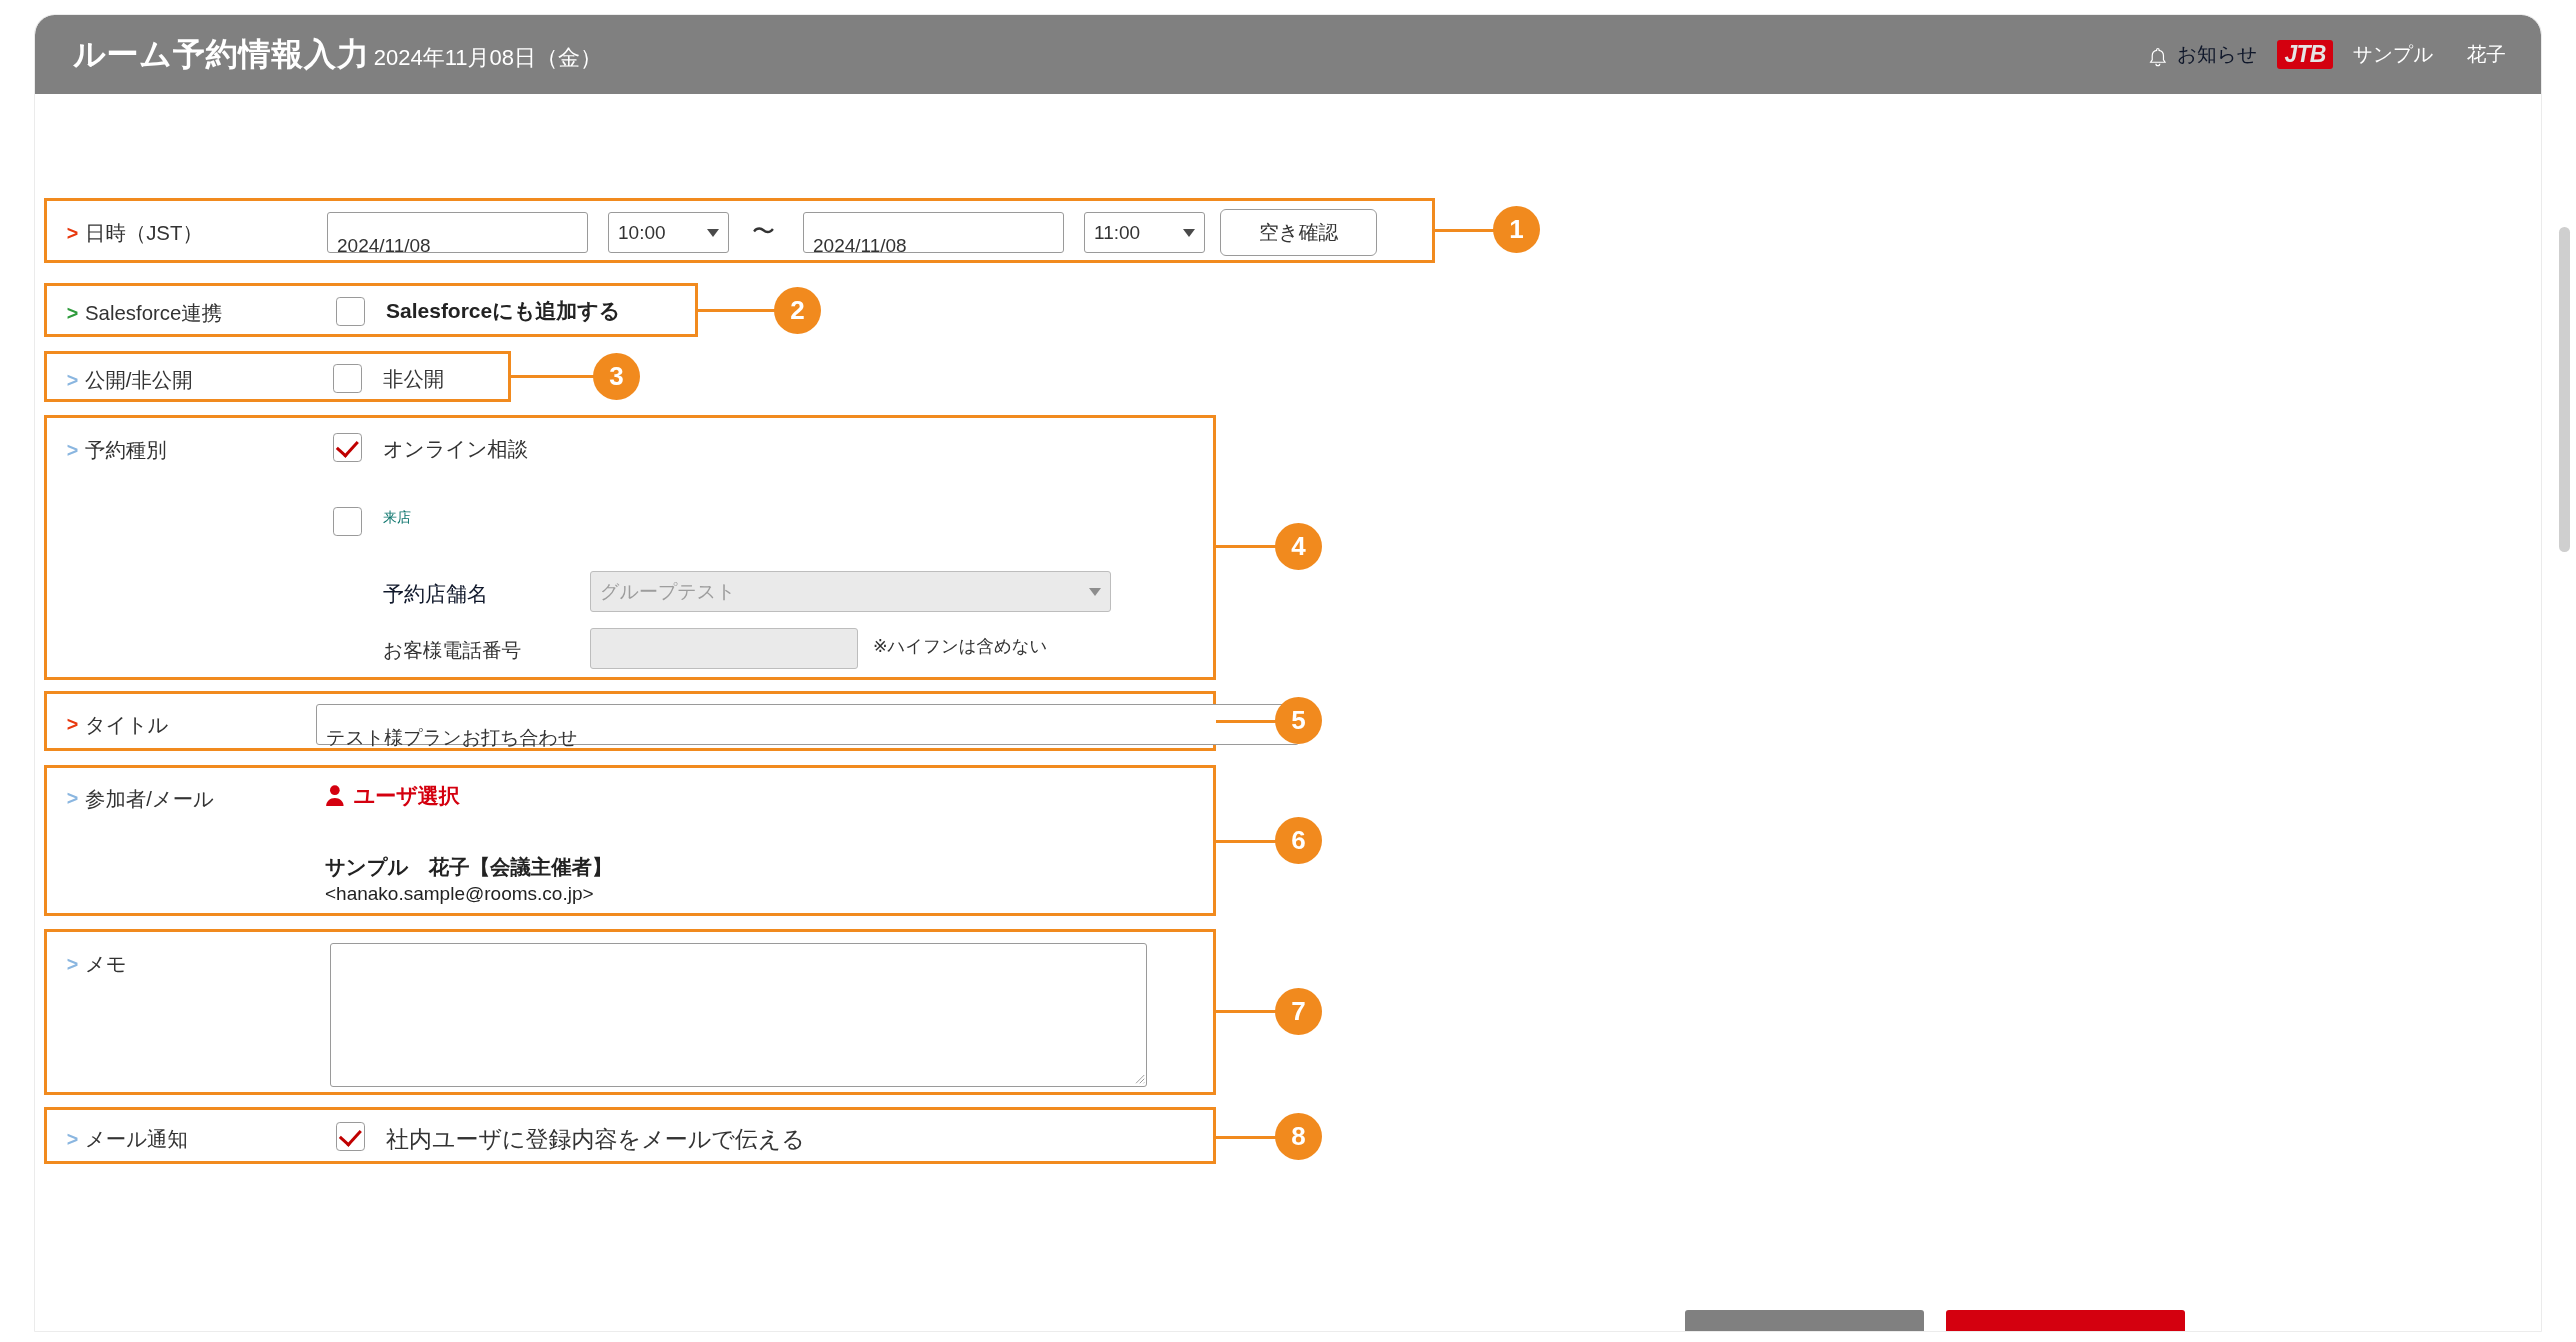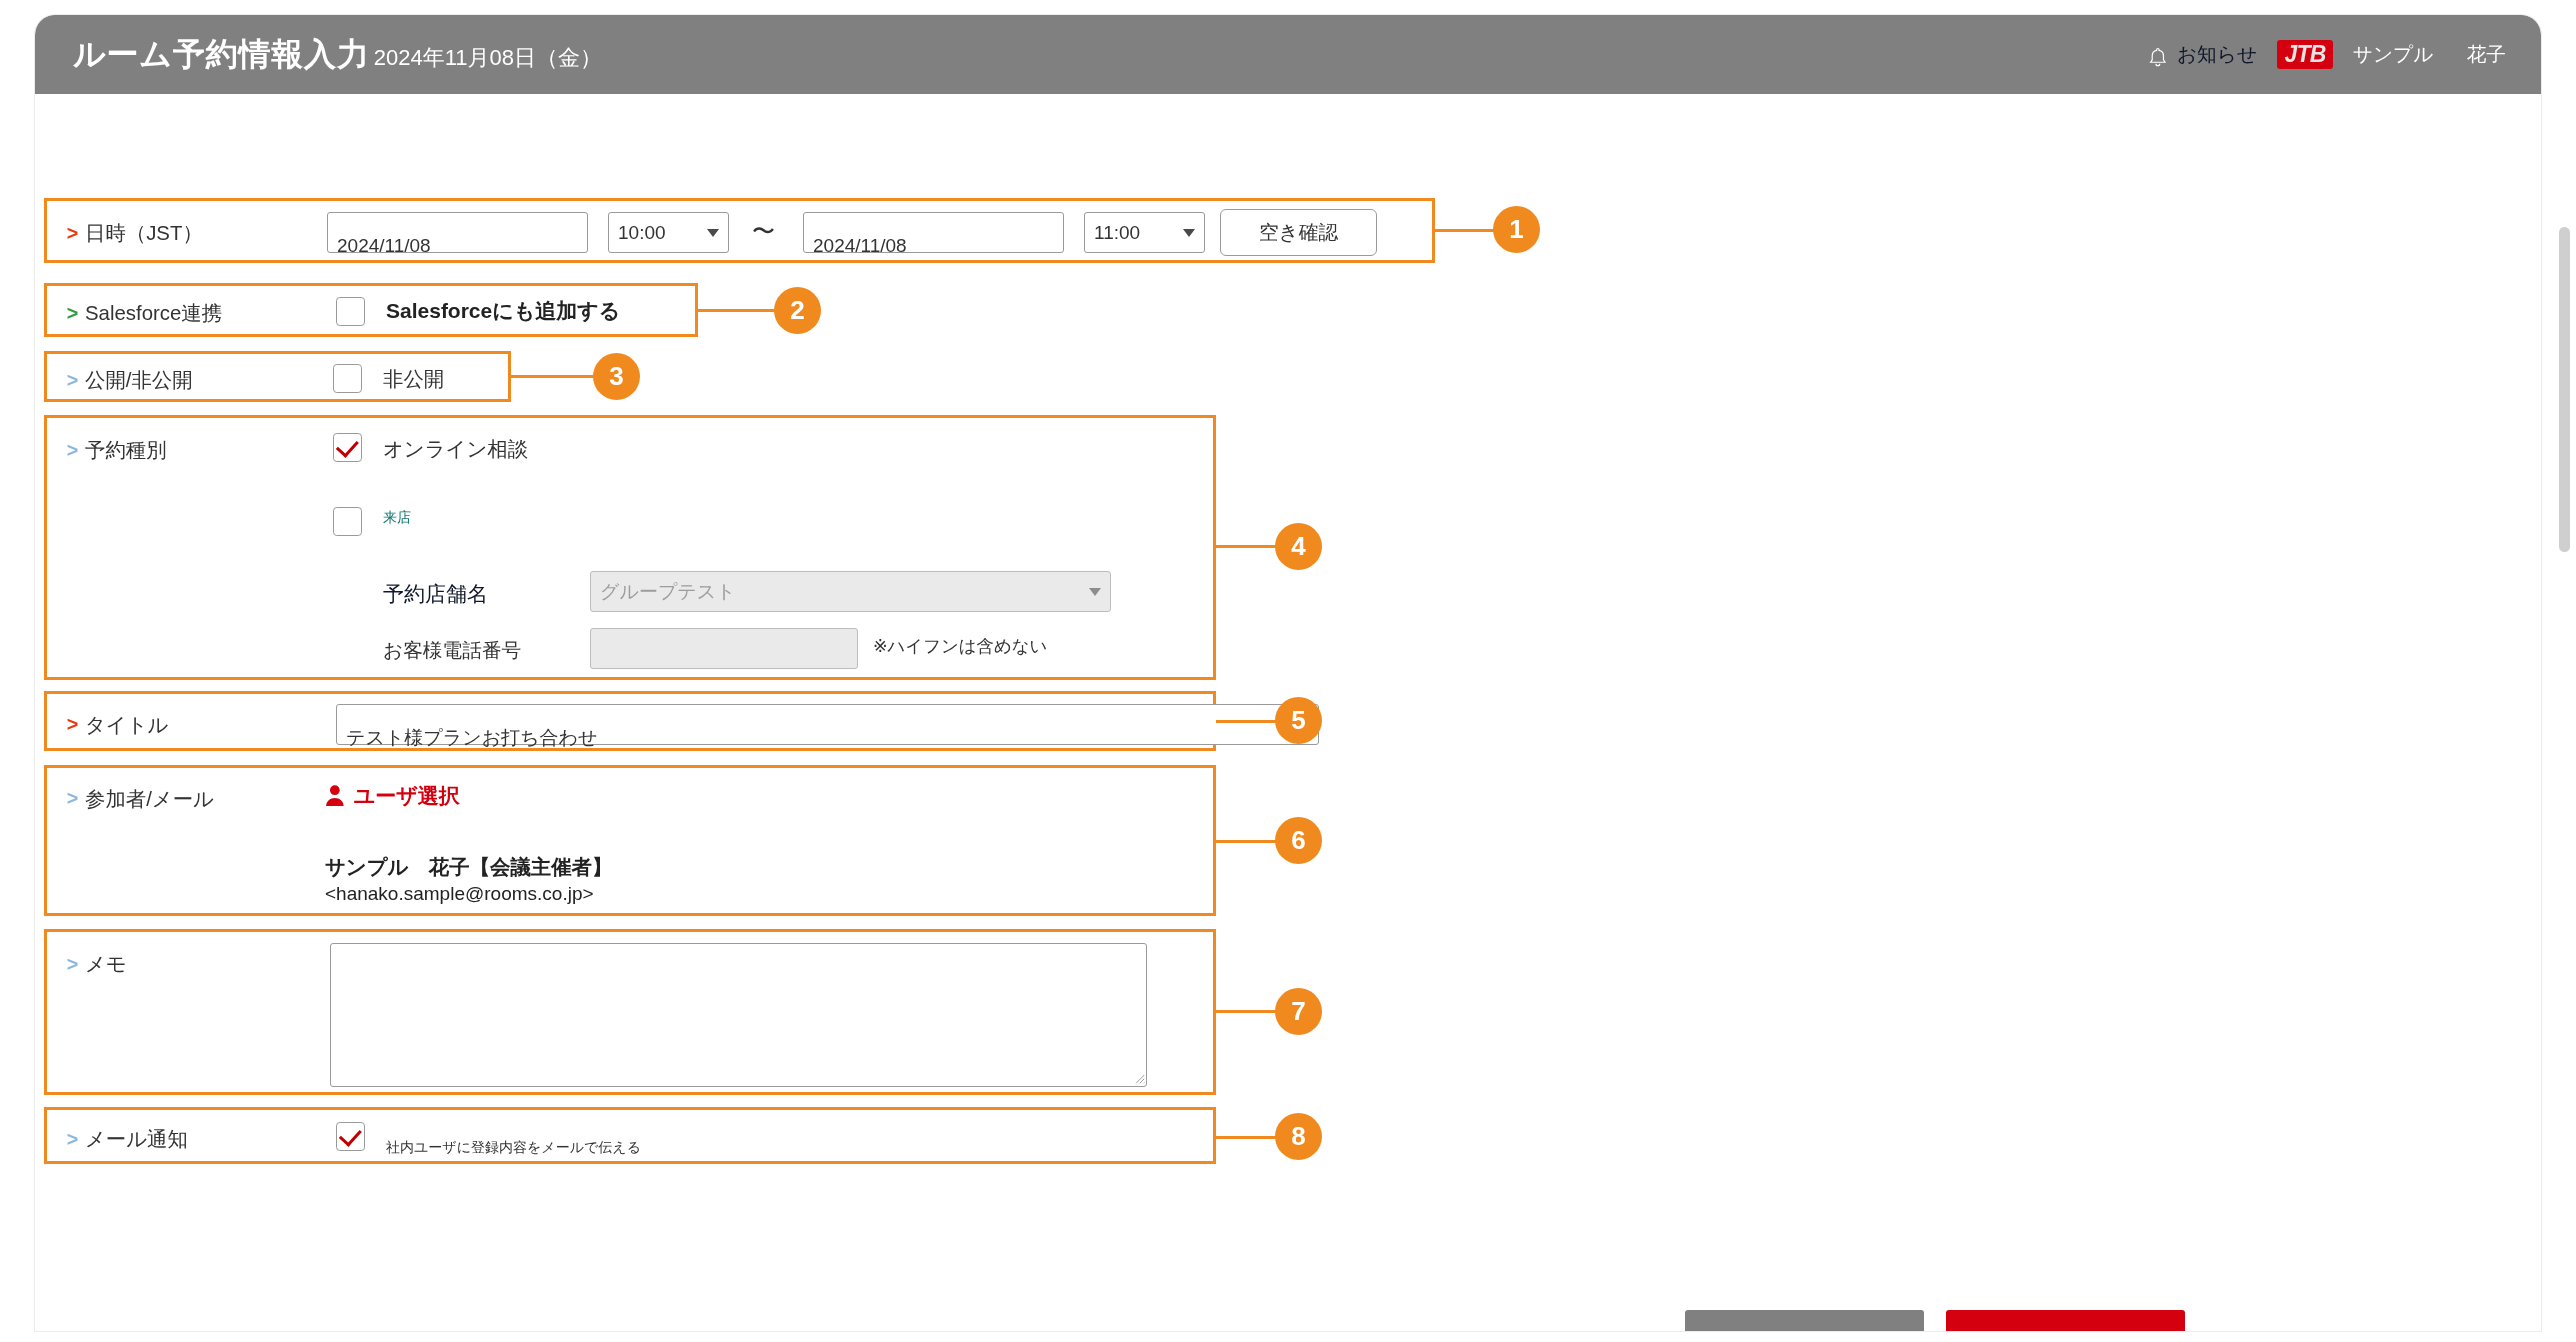--- a/index.html
+++ b/index.html
@@ -341,21 +341,21 @@
         <span style="position:absolute; left:826px; top:216px; font-size:17.4px; color:#333;">※ハイフンは含めない</span>
       </div>
       <div class="leader" style="left:1181px; top:451px; width:77px;"></div>
       <div class="badge" style="left:1240px; top:429px;">4</div>
 
       <div class="row-box" style="left:9px; top:597px; width:1172px; height:60px;">
         <span class="lbl" style="position:absolute; left:19.7px; top:16.6px;">
           <span class="arrow-red">&gt;</span>
           <span>タイトル</span>
         </span>
-        <div class="txtfield" style="position:absolute; left:289px; top:9.8px; width:983px;">テスト様プランお打ち合わせ</div>
+        <div class="txtfield" style="position:absolute; left:269px; top:9.8px; width:983px;">テスト様プランお打ち合わせ</div>
       </div>
       <div class="leader" style="left:1181px; top:626px; width:77px;"></div>
       <div class="badge" style="left:1240px; top:603px;">5</div>
 
       <div class="row-box" style="left:9px; top:671px; width:1172px; height:151px;">
         <span class="lbl" style="position:absolute; left:19.7px; top:16.6px;">
           <span class="arrow-blue">&gt;</span>
           <span>参加者/メール</span>
         </span>
         <div style="position:absolute; left:278px; top:13.6px; display:flex; align-items:center; gap:9px;">
@@ -388,21 +388,21 @@
       </div>
       <div class="leader" style="left:1181px; top:916px; width:77px;"></div>
       <div class="badge" style="left:1240px; top:894px;">7</div>
 
       <div class="row-box" style="left:9px; top:1013px; width:1172px; height:57px;">
         <span class="lbl" style="position:absolute; left:19.7px; top:15px;">
           <span class="arrow-blue">&gt;</span>
           <span>メール通知</span>
         </span>
         <span class="cb checked" style="position:absolute; left:289px; top:12px;"></span>
-        <span style="position:absolute; left:339px; top:29px; font-size:14px; color:#333;">社内ユーザに登録内容をメールで伝える</span>
+        <span style="position:absolute; left:339px; top:14px; font-size:23px; color:#333;">社内ユーザに登録内容をメールで伝える</span>
       </div>
       <div class="leader" style="left:1181px; top:1042px; width:77px;"></div>
       <div class="badge" style="left:1240px; top:1019px;">8</div>
 
       <div class="btn-cancel" style="left:1650px; top:1216px; width:239px; height:67px;">キャンセル</div>
       <div class="btn-submit" style="left:1911px; top:1216px; width:239px; height:67px;">登　録</div>
 
     </div>
   </div>
 

